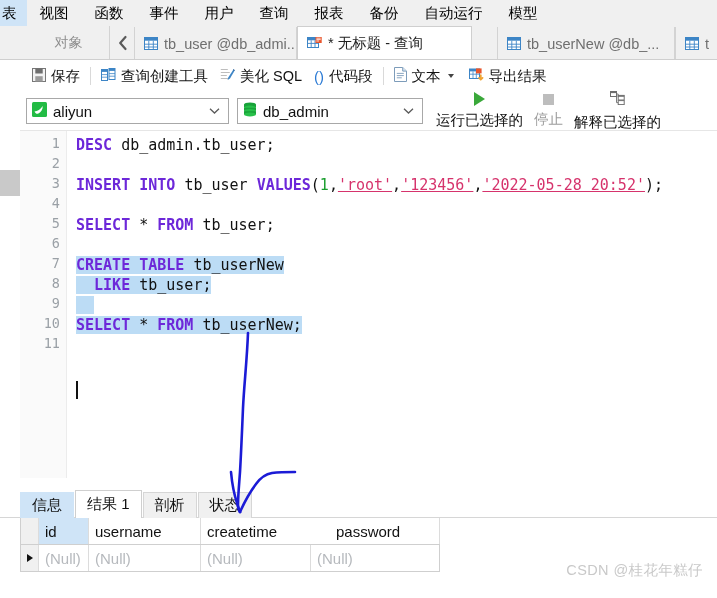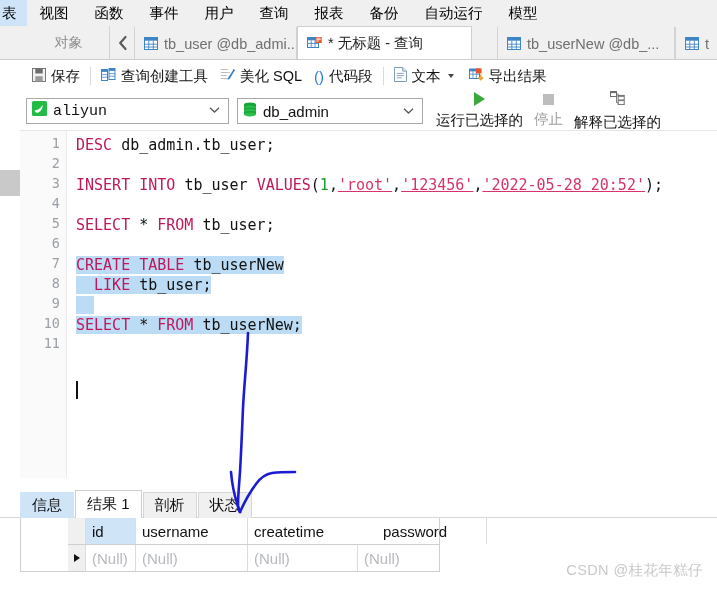--- a/index.html
+++ b/index.html
@@ -78,21 +78,21 @@
     background:#ffffff;display:flex;align-items:center;padding-left:26px;
     box-sizing:border-box;
   }
   .combo{
     height:26px;border:1px solid #a8a8a8;background:#fff;
     display:flex;align-items:center;box-sizing:border-box;
     padding:0 5px;font-size:15px;color:#111;
   }
   .combo .label{flex:1;margin-left:6px;white-space:nowrap;overflow:hidden;}
   .combo .chev{color:#5b5b5b;font-size:11px;margin-right:3px;}
-  #combo-conn{width:203px;font-family:Liberation Mono, monospace;}
+  #combo-conn{width:203px;}
   #combo-db{width:186px;margin-left:8px;}
   .run-group{display:flex;align-items:center;margin-left:9px;gap:3px;}
   .run-item{display:flex;align-items:center;gap:5px;font-size:14.5px;color:#111;white-space:nowrap;padding:0 4px;flex-direction:column;}
   .run-item.dim{color:#9c9c9c;}
   .play-tri{
     width:0;height:0;border-top:7px solid transparent;border-bottom:7px solid transparent;
     border-left:11px solid #3aa83a;
   }
   .stop-sq{width:11px;height:11px;background:#bdbdbd;}
 
@@ -109,21 +109,21 @@
     position:absolute;right:6px;width:40px;text-align:right;
     font-family:"DejaVu Sans Mono","Liberation Mono",monospace;
     font-size:13.5px;color:#9aa0a6;
   }
   .code{
     position:absolute;left:48px;top:0;right:0;height:348px;
     font-family:"DejaVu Sans Mono","Liberation Mono",monospace;
     font-size:15px;white-space:pre;color:#111;
   }
   .code .line{position:absolute;left:8px;height:20px;line-height:20px;}
-  .k{color:#be185d;}
+  .k{color:#6d28d9;font-weight:bold;}
   .id{color:#111;}
   .num{color:#1a9e2e;}
   .str{color:#d6336c;text-decoration:underline;}
   .p{color:#111;}
   .sel{background:#bcdcf5;}
   .left-scroll{
     position:absolute;left:0;top:170px;width:20px;height:26px;background:#c9c9c9;
   }
   .caretline{
     position:absolute;left:56px;top:250px;width:1.5px;height:18px;background:#111;
@@ -149,21 +149,21 @@
   .rtab.active{background:#ffffff;border-color:#cfcfcf;height:28px;}
   .rtabs-line{
     position:absolute;left:0;top:27px;width:717px;height:1px;background:#d6d6d6;
   }
 
   
   .grid{
     position:absolute;left:20px;top:28px;width:420px;
     border:1px solid #cfcfcf;border-top:none;background:#fff;box-sizing:border-box;
   }
-  .grow{display:flex;height:26px;margin-left:47px;}
+  .grow{display:flex;height:26px;}
   .ghead{background:#fff;border-bottom:1px solid #cfcfcf;}
   .gcell{
     box-sizing:border-box;border-right:1px solid #dcdcdc;
     display:flex;align-items:center;padding:0 6px;font-size:15px;color:#111;
     white-space:nowrap;overflow:hidden;
   }
   .ghead .gcell{font-size:15px;color:#111;}
   .ghead .gcell.selcol{background:#cfe4f7;}
   .gcell.nullv{color:#b6b9bd;}
   .rowmark{

